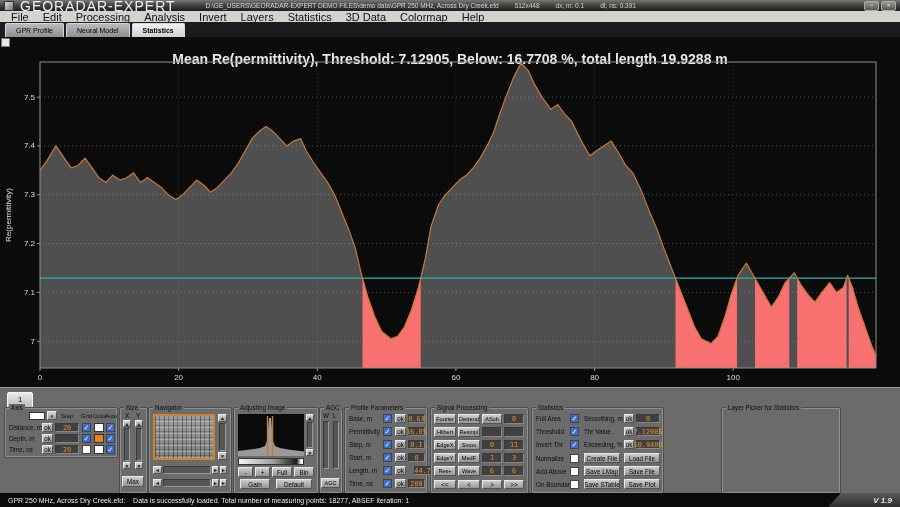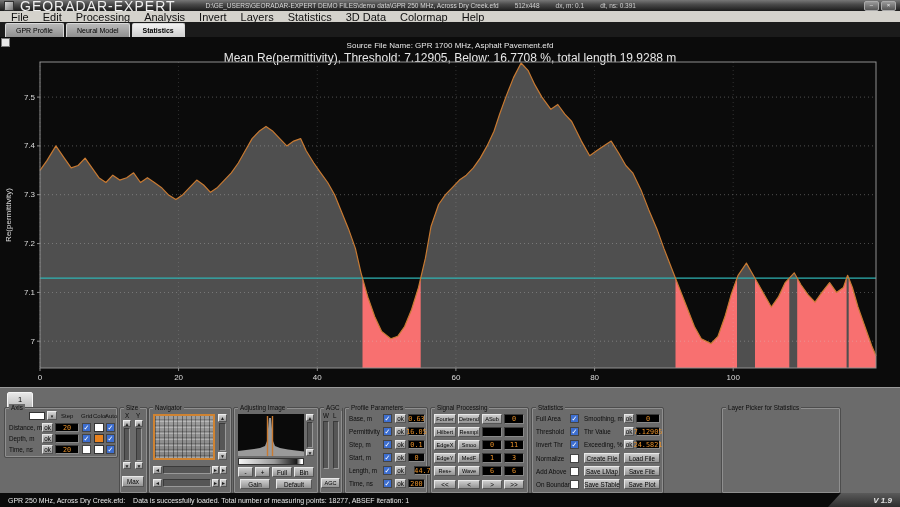--- a/index.html
+++ b/index.html
@@ -22,33 +22,33 @@
   .menuitem{font-size:11px;color:#101010;padding:0 7px;white-space:nowrap;}
   
   #tabbar{left:0;top:22px;width:900px;height:15px;background:#1b1b1b;display:flex;align-items:flex-end;
           padding-left:5px;box-sizing:border-box;gap:2px;}
   .tab{height:13px;background:linear-gradient(#b9b9b9,#8f8f8f);border:1px solid #d8d8d8;border-bottom:none;
        border-radius:2px 2px 0 0;font-size:7px;color:#000;display:flex;align-items:center;padding:0 10px;}
   .tab.active{background:linear-gradient(#f2f2f2,#cfcfcf);font-weight:bold;}
   
   #chart{left:0;top:37px;width:900px;height:350px;background:#0b0b0b;}
   #chart .t1{position:absolute;top:4px;left:0;width:100%;text-align:center;font-size:8px;color:#e8e8e8;}
-  #chart .t2{position:absolute;top:14px;left:0;width:100%;text-align:center;font-size:12px;color:#e8e8e8;}
+  #chart .t2{position:absolute;top:14px;left:0;width:100%;text-align:center;font-size:14px;color:#e8e8e8;font-weight:bold;}
   #corner-icon{left:1px;top:38px;width:7px;height:7px;background:#e8e8e8;border:1px solid #777;}
   
   #panel{left:0;top:387px;width:900px;height:106px;background:#6b6b6b;border-top:1px solid #9a9a9a;box-sizing:border-box;}
   #pagetab{left:7px;top:391px;width:24px;height:14px;background:linear-gradient(#e8e8e8,#bdbdbd);border:1px solid #f5f5f5;
            border-radius:2px 2px 0 0;font-size:7.5px;color:#000;text-align:center;line-height:14px;}
   .grp{position:absolute;border:1px solid #4d4d4d;box-shadow:inset 0 0 0 1px #8f8f8f;border-radius:2px;}
   .grp-label{position:absolute;top:-4px;left:4px;background:#6b6b6b;font-size:6.3px;color:#0d0d0d;padding:0 2px;white-space:nowrap;line-height:7px;}
   .lbl{position:absolute;font-size:6.3px;color:#0d0d0d;white-space:nowrap;line-height:8px;}
   .hdr{position:absolute;font-size:6px;color:#101010;white-space:nowrap;}
   .btn{position:absolute;background:linear-gradient(#cdcdcd,#949494);border:1px solid;border-color:#e8e8e8 #555 #555 #e8e8e8;
        font-size:6.3px;color:#000;display:flex;align-items:center;justify-content:center;box-sizing:border-box;white-space:nowrap;}
-  .val{position:absolute;background:#000000;color:#e8912a;border:1px solid;border-color:#3a3a3a #888 #888 #3a3a3a;
+  .val{position:absolute;background:#404040;color:#e8912a;border:1px solid;border-color:#3a3a3a #888 #888 #3a3a3a;
        font-family:"DejaVu Sans Mono",monospace;font-size:6.8px;display:flex;align-items:center;justify-content:center;box-sizing:border-box;}
   .cb{position:absolute;width:9px;height:9px;background:#fff;border:1px solid #444;box-sizing:border-box;}
   .cb.on{background:#3d6ecf;}
   .cb.on::after{content:"✓";color:#fff;font-size:7px;line-height:7px;display:block;text-align:center;}
   .swatch{position:absolute;border:1px solid #333;box-sizing:border-box;}
   .track{position:absolute;background:#565656;border:1px solid;border-color:#3a3a3a #999 #999 #3a3a3a;box-sizing:border-box;}
   .tinybtn{position:absolute;background:linear-gradient(#d5d5d5,#9a9a9a);border:1px solid;border-color:#eee #555 #555 #eee;
            font-size:5px;color:#222;display:flex;align-items:center;justify-content:center;box-sizing:border-box;}
   
   #navimg{left:152px;top:412px;width:62px;height:46px;border:2px solid #d0initial;border:2px solid #cf8332;box-sizing:border-box;
@@ -95,21 +95,20 @@
     <span class="menuitem">Help</span>
   </div>
 
   <div id="tabbar" class="abs">
     <div class="tab">GPR Profile</div>
     <div class="tab">Neural Model</div>
     <div class="tab active">Statistics</div>
   </div>
 
   <div id="chart" class="abs">
-    <div class="t1">Source File Name: GPR 1700 MHz, Asphalt Pavement.efd</div>
     <div class="t2">Mean Re(permittivity), Threshold: 7.12905, Below: 16.7708 %, total length 19.9288 m</div>
     <svg id="chart-svg" width="900" height="350" style="position:absolute;left:0;top:0;">
         <path d="M40.0,331L40.0,133.3L46.9,123.6L55.9,108.9L64.3,121.1L71.2,130.9L78.1,128.5L85.1,121.1L92.0,130.9L98.9,140.7L105.9,145.5L112.8,138.2L119.7,143.1L126.7,140.7L133.6,135.8L140.5,145.5L147.4,140.7L154.4,145.5L161.3,150.4L168.2,157.7L175.9,162.6L182.8,157.7L189.7,150.4L196.7,143.1L203.6,148.0L210.5,155.3L217.5,150.4L224.4,143.1L231.3,135.8L238.3,126.0L245.2,113.8L252.1,101.6L259.1,94.3L266.0,89.4L272.9,94.3L279.8,101.6L286.8,108.9L293.7,104.1L300.6,101.6L306.2,113.8L313.8,126.0L320.7,135.8L327.7,145.5L334.6,157.7L341.5,174.8L348.5,191.9L355.4,211.4L361.0,235.8L367.9,260.2L374.8,279.8L381.7,294.4L390.8,301.7L397.7,299.3L404.6,289.5L411.6,272.4L418.5,250.5L425.4,221.2L431.0,189.5L438.6,167.5L445.5,157.7L452.5,150.4L459.4,143.1L466.3,138.2L473.3,130.9L480.2,121.1L487.1,108.9L494.0,94.3L499.6,77.2L505.8,60.1L513.5,40.6L521.1,26.0L528.0,33.3L534.9,47.9L541.9,60.1L550.9,72.3L557.8,67.5L564.8,77.2L571.7,84.5L581.4,104.1L589.7,118.7L596.6,113.8L603.6,108.9L611.2,104.1L618.8,116.3L625.8,128.5L632.7,135.8L641.0,152.9L648.6,172.4L656.9,191.9L663.9,211.4L671.5,231.0L679.1,250.5L686.8,270.0L694.4,289.5L701.3,301.7L711.0,306.6L718.0,299.3L724.9,279.8L731.1,257.8L738.1,238.3L746.4,226.1L753.3,238.3L760.2,250.5L767.2,262.7L771.3,270.0L778.3,260.2L785.2,245.6L794.2,235.8L801.1,248.0L808.1,257.8L815.0,265.1L821.9,255.4L829.6,245.6L836.5,255.4L843.4,250.5L847.6,238.3L852.4,250.5L858.0,270.0L864.9,289.5L871.8,309.0L876.0,318.8L876.0,331Z" fill="#4f4f4f"></path>
         <path d="M362.5,331L362.5,241.2L367.9,260.2L374.8,279.8L381.7,294.4L390.8,301.7L397.7,299.3L404.6,289.5L411.6,272.4L418.5,250.5L420.7,241.2L420.7,331Z" fill="#f87070"></path>
         <path d="M675.5,331L675.5,241.2L679.1,250.5L686.8,270.0L694.4,289.5L701.3,301.7L711.0,306.6L718.0,299.3L724.9,279.8L731.1,257.8L737.0,241.2L737.0,331Z" fill="#f87070"></path>
         <path d="M755.0,331L755.0,241.2L760.2,250.5L767.2,262.7L771.3,270.0L778.3,260.2L785.2,245.6L789.3,241.2L789.3,331Z" fill="#f87070"></path>
         <path d="M797.2,331L797.2,241.2L801.1,248.0L808.1,257.8L815.0,265.1L821.9,255.4L829.6,245.6L836.5,255.4L843.4,250.5L846.6,241.2L846.6,331Z" fill="#f87070"></path>
         <path d="M848.7,331L848.7,241.2L852.4,250.5L858.0,270.0L864.9,289.5L871.8,309.0L876.0,318.8L876.0,331Z" fill="#f87070"></path>
         <line x1="40" y1="304.2" x2="876" y2="304.2" stroke="#d0d0d0" stroke-width="0.7" stroke-dasharray="1 3" opacity="0.5"></line>
         <line x1="37" y1="304.2" x2="40" y2="304.2" stroke="#909090" stroke-width="1"></line>
@@ -314,21 +313,21 @@
       <div class="val" style="left:104px;top:6px;width:24px;height:9px;">0</div>
       <span class="lbl" style="left:4px;top:20px;">Threshold</span>
       <div class="cb on" style="left:38px;top:19px;"></div>
       <span class="lbl" style="left:52px;top:20px;">Thr Value</span>
       <div class="btn" style="left:92px;top:19px;width:10px;height:9px;">ok</div>
       <div class="val" style="left:104px;top:19px;width:24px;height:9px;">7.12905</div>
       <span class="lbl" style="left:4px;top:33px;">Invert Thr</span>
       <div class="cb on" style="left:38px;top:32px;"></div>
       <span class="lbl" style="left:52px;top:33px;">Exceeding, %</span>
       <div class="btn" style="left:92px;top:32px;width:10px;height:9px;">ok</div>
-      <div class="val" style="left:104px;top:32px;width:24px;height:9px;">24.5821</div>
+      <div class="val" style="left:104px;top:32px;width:24px;height:9px;">10.9489</div>
       <span class="lbl" style="left:4px;top:47px;">Normalize</span>
       <div class="cb" style="left:38px;top:46px;"></div>
       <div class="btn" style="left:52px;top:45px;width:36px;height:10px;">Create File</div>
       <div class="btn" style="left:92px;top:45px;width:36px;height:10px;">Load File</div>
       <span class="lbl" style="left:4px;top:60px;">Add Above</span>
       <div class="cb" style="left:38px;top:59px;"></div>
       <div class="btn" style="left:52px;top:58px;width:36px;height:10px;">Save LMap</div>
       <div class="btn" style="left:92px;top:58px;width:36px;height:10px;">Save File</div>
       <span class="lbl" style="left:4px;top:73px;">On Boundary</span>
       <div class="cb" style="left:38px;top:72px;"></div>

